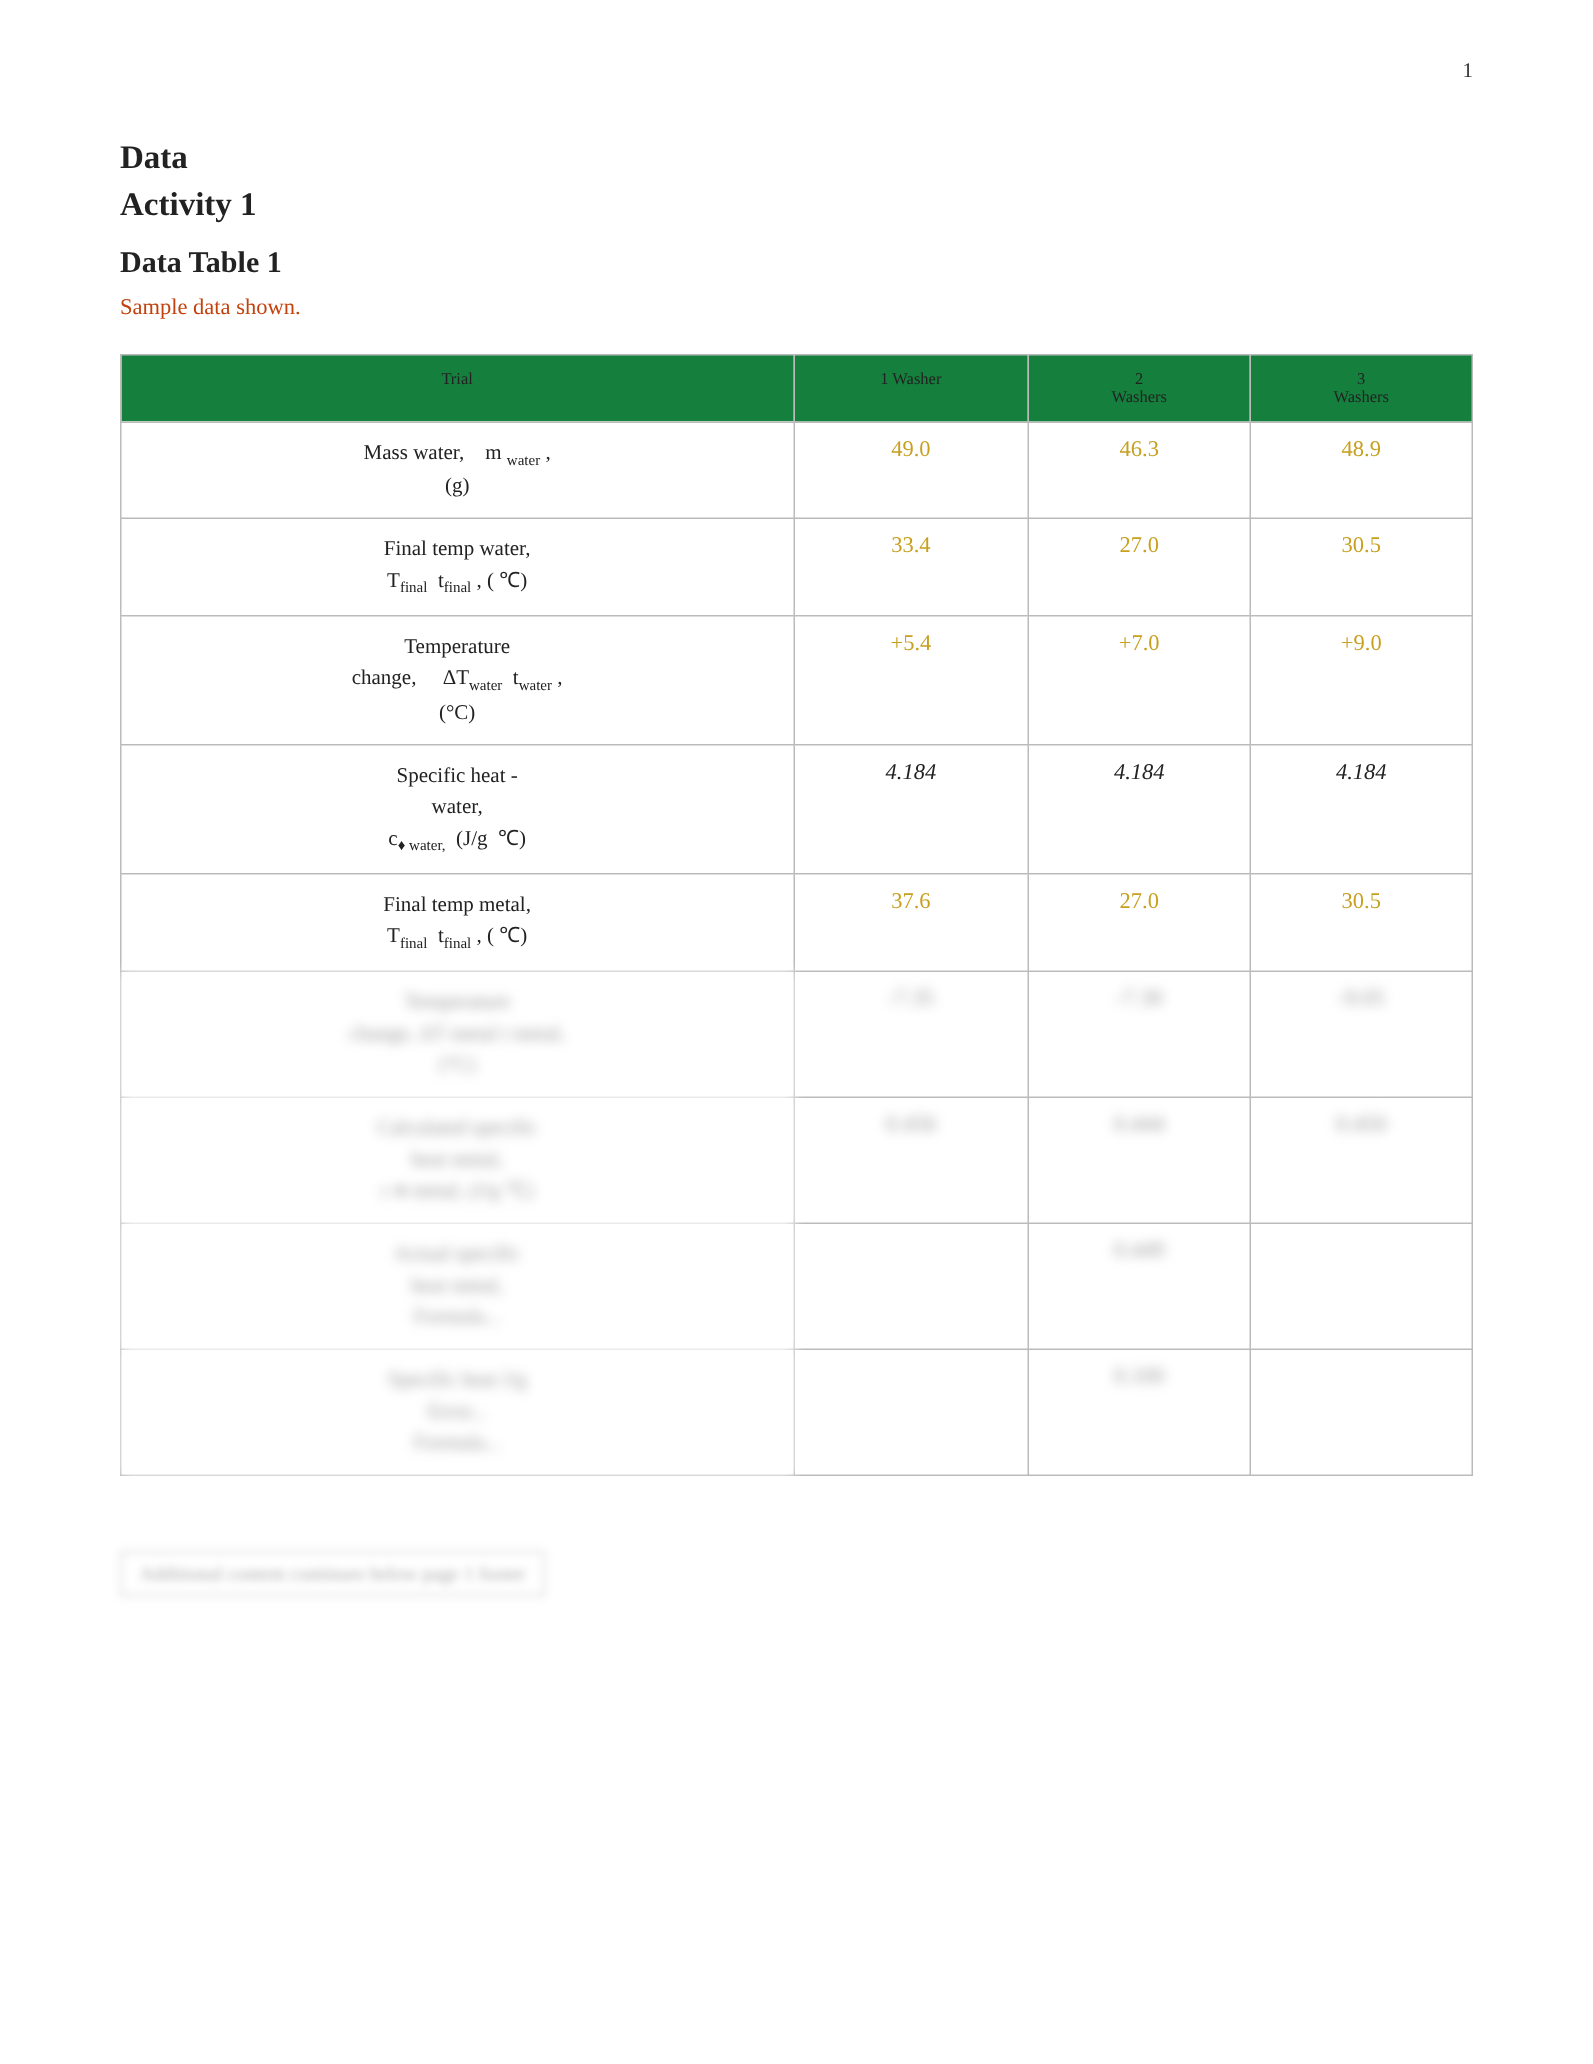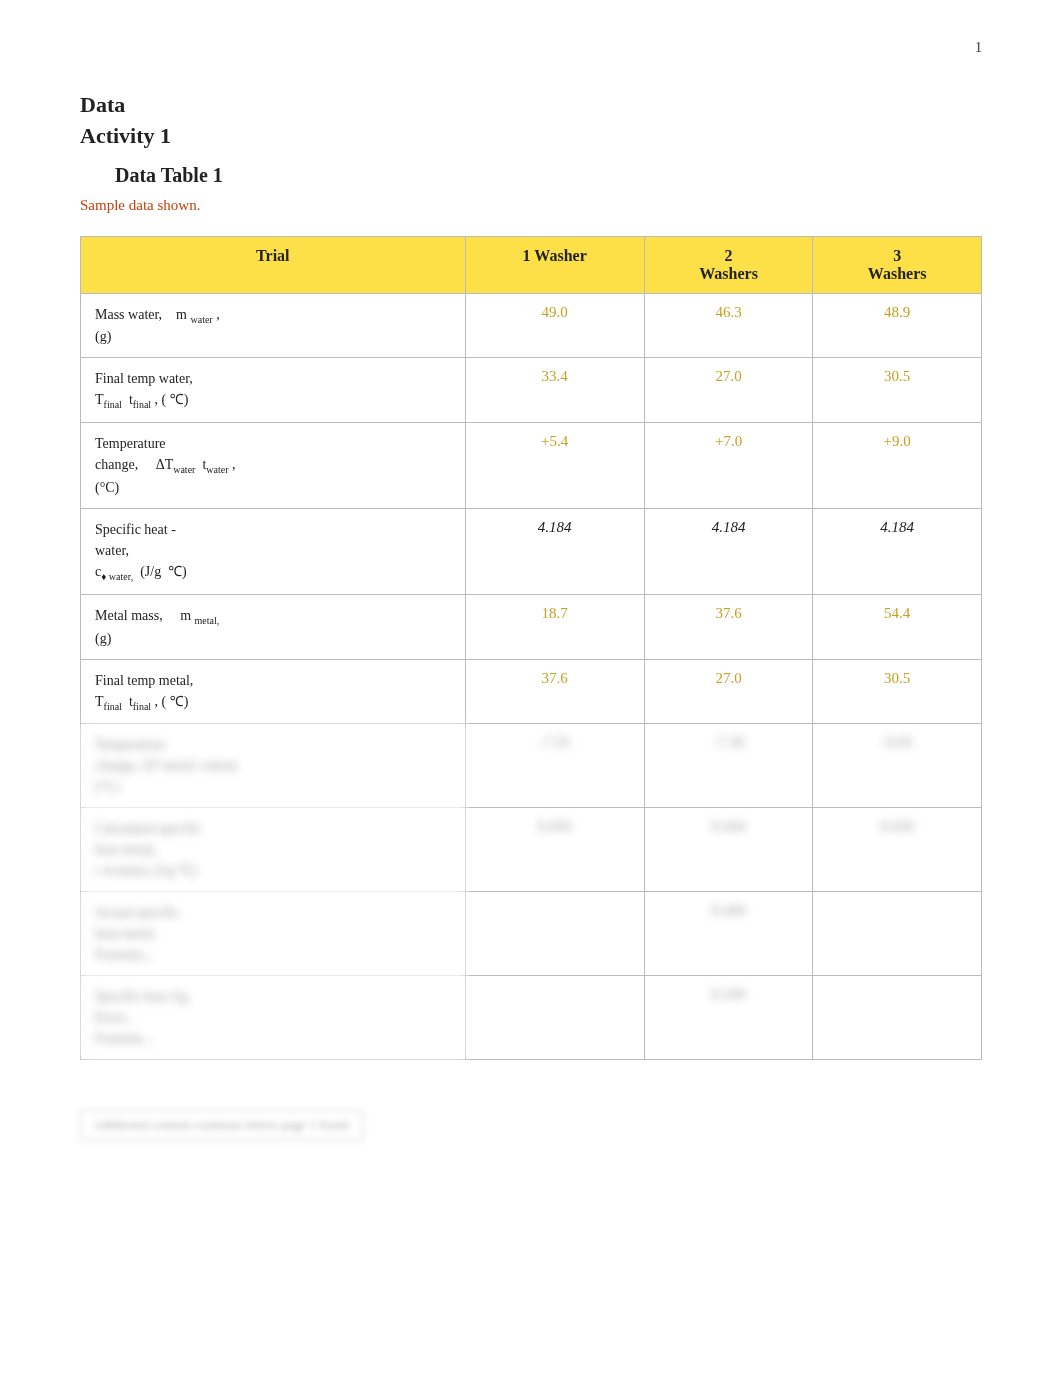--- a/index.html
+++ b/index.html
@@ -23,43 +23,42 @@
       font-size: 22px;
       font-weight: bold;
       line-height: 1.4;
       margin-bottom: 12px;
       margin-top: 30px;
     }
     .section-title {
       font-size: 20px;
       font-weight: bold;
       margin-bottom: 10px;
-      margin-left: 35px;
     }
     .subtitle {
       font-size: 15px;
       margin-bottom: 22px;
       color: #c2410c;
     }
     table {
       border-collapse: collapse;
       width: 100%;
       margin-bottom: 30px;
     }
     th, td {
       border: 1px solid #bbb;
       padding: 10px 14px;
       vertical-align: top;
-      text-align: left;
+      text-align: center;
     }
     thead th {
-      background: #fde047;
+      background: #15803d;
       text-align: center;
-      font-weight: bold;
-      font-size: 16px;
+      font-weight: normal;
+      font-size: 11px;
     }
     tbody tr td:first-child {
       background: #fff;
       font-size: 14px;
       min-width: 200px;
     }
     tbody tr td:not(:first-child) {
       text-align: center;
       font-size: 15px;
     }
@@ -147,28 +146,20 @@
       <td class="row-label">
         Specific heat -<br>
         water,<br>
         c<sub>♦ water,</sub>&nbsp;&nbsp;(J/g &nbsp;℃)
       </td>
       <td class="black">4.184</td>
       <td class="black">4.184</td>
       <td class="black">4.184</td>
     </tr>
 
-    <tr>
-      <td class="row-label">
-        Metal mass,&nbsp;&nbsp;&nbsp;&nbsp; m <sub>metal,</sub><br>(g)
-      </td>
-      <td class="gold">18.7</td>
-      <td class="gold">37.6</td>
-      <td class="gold">54.4</td>
-    </tr>
 
 
     <tr>
       <td class="row-label">
         Final temp metal,<br>
         T<sub>final</sub> &nbsp;t<sub>final</sub> ,&nbsp;( ℃)
       </td>
       <td class="gold">37.6</td>
       <td class="gold">27.0</td>
       <td class="gold">30.5</td>

